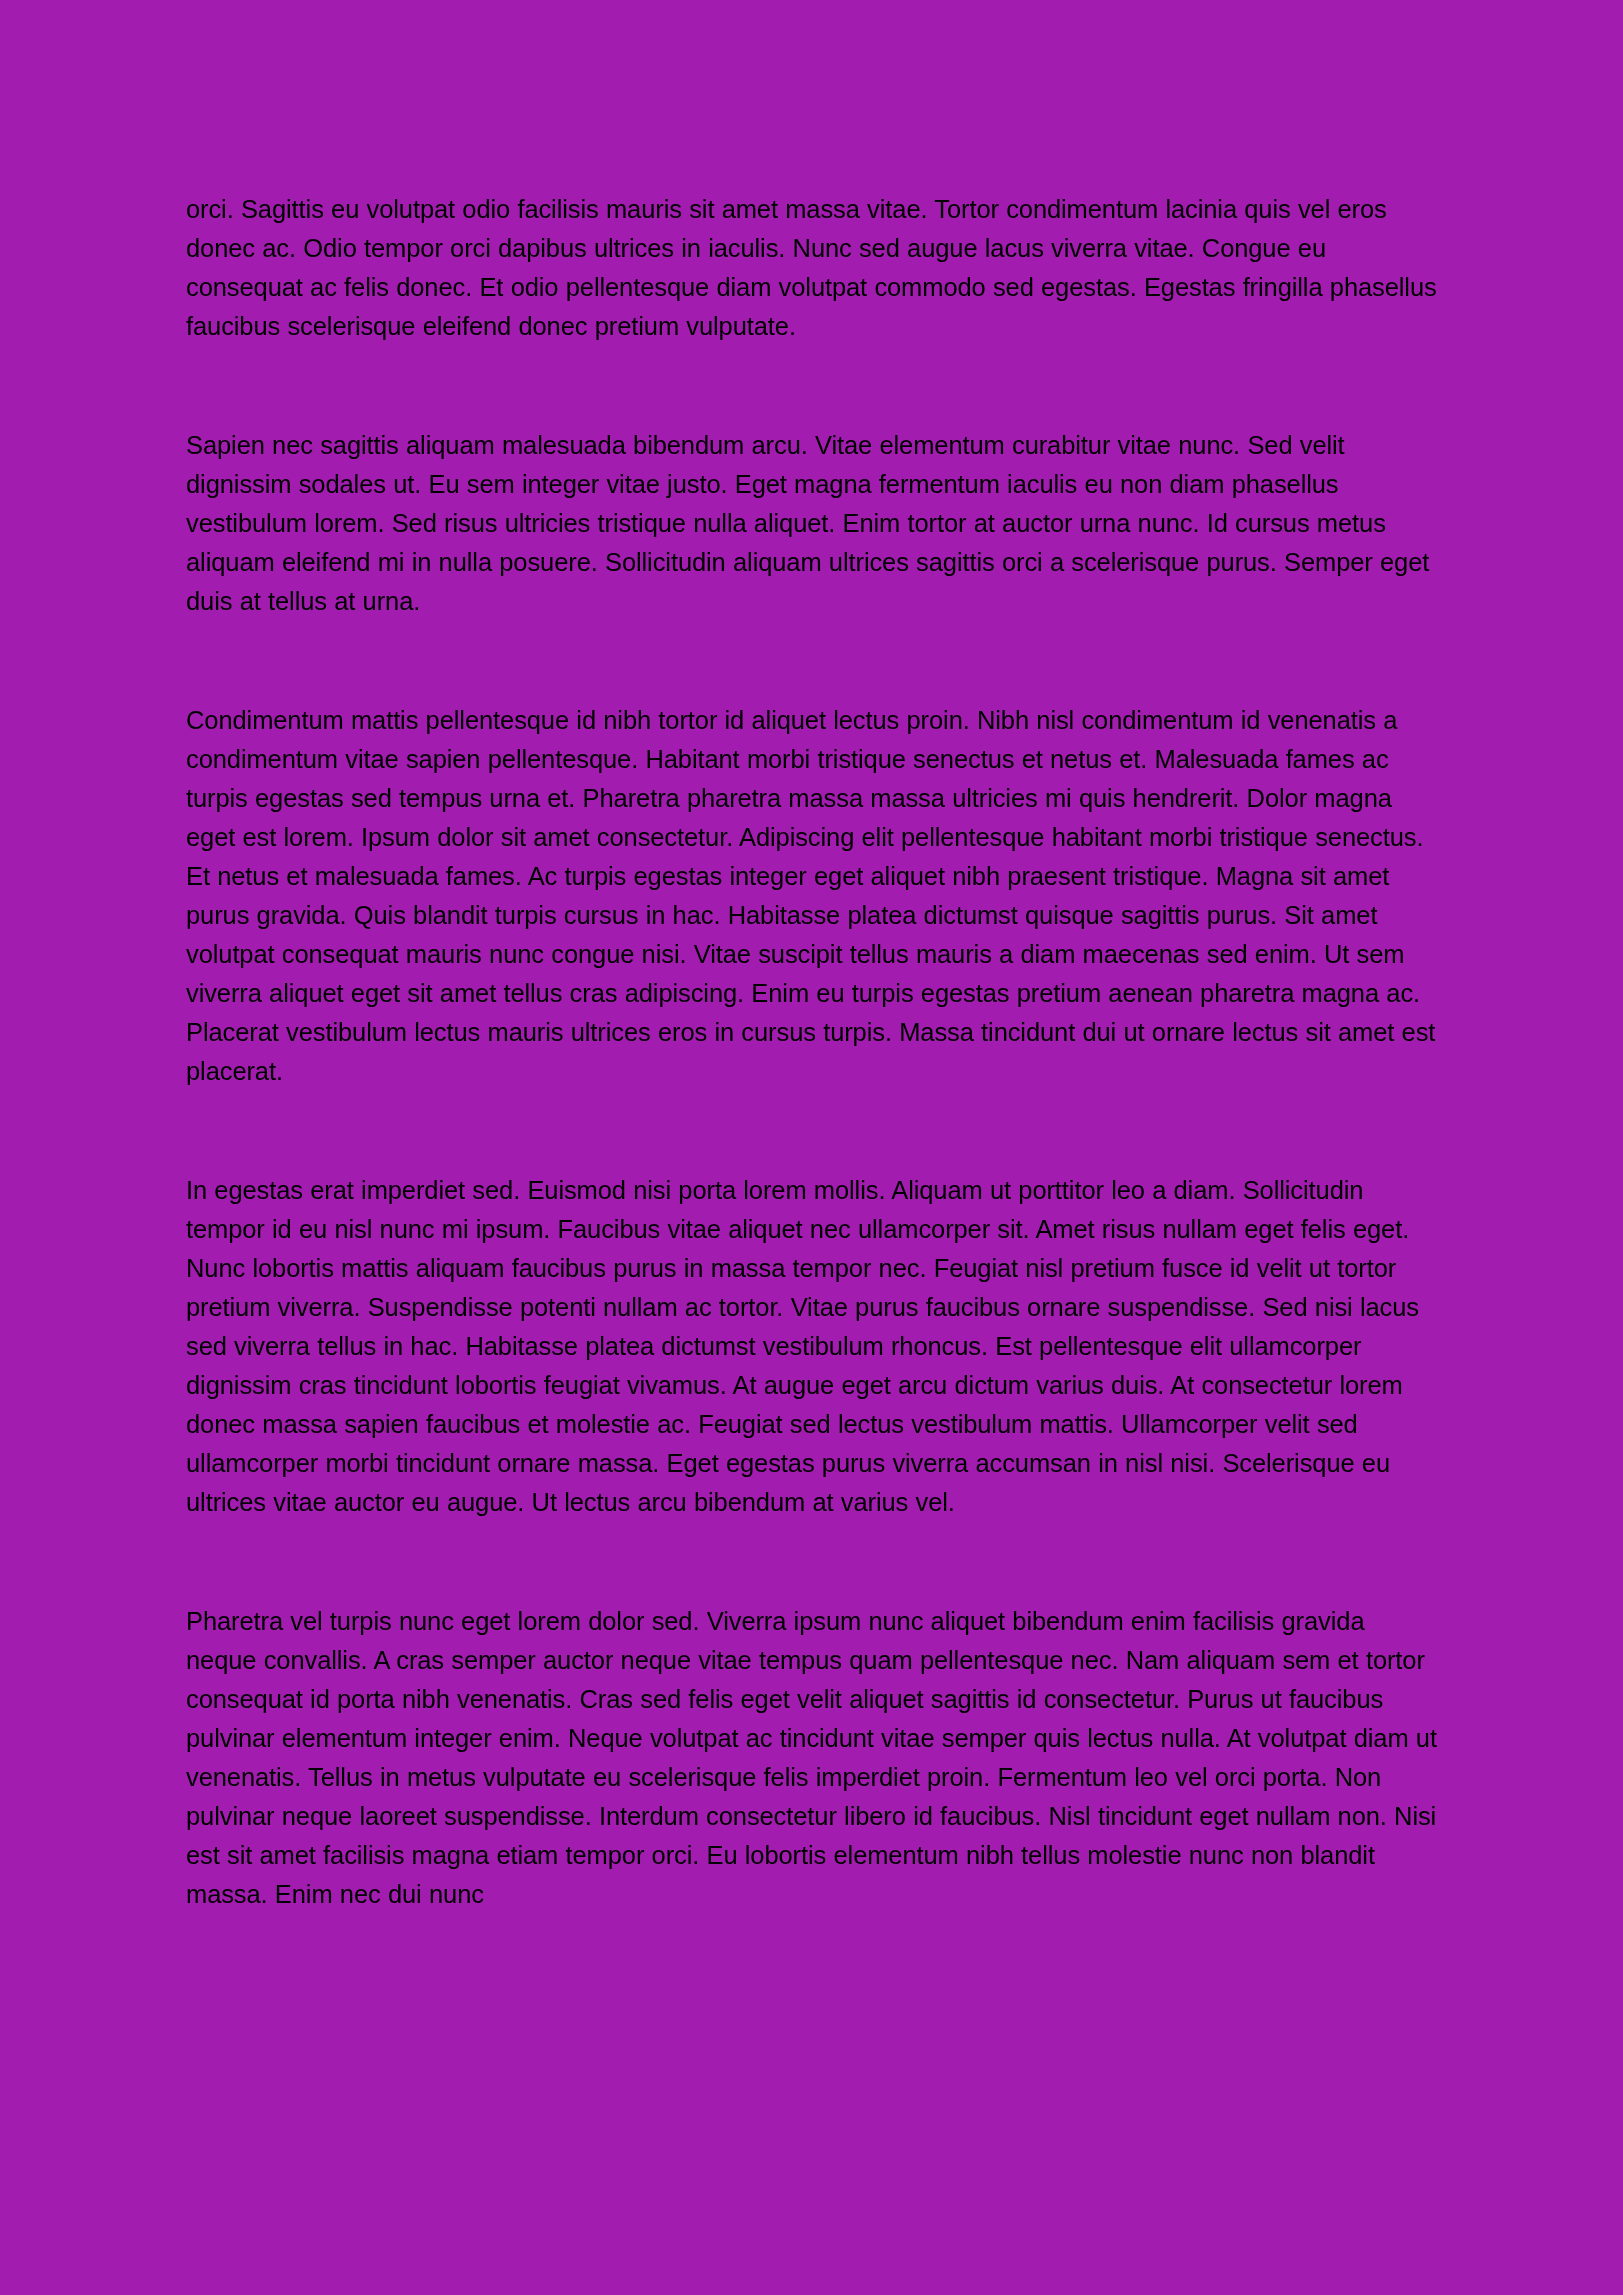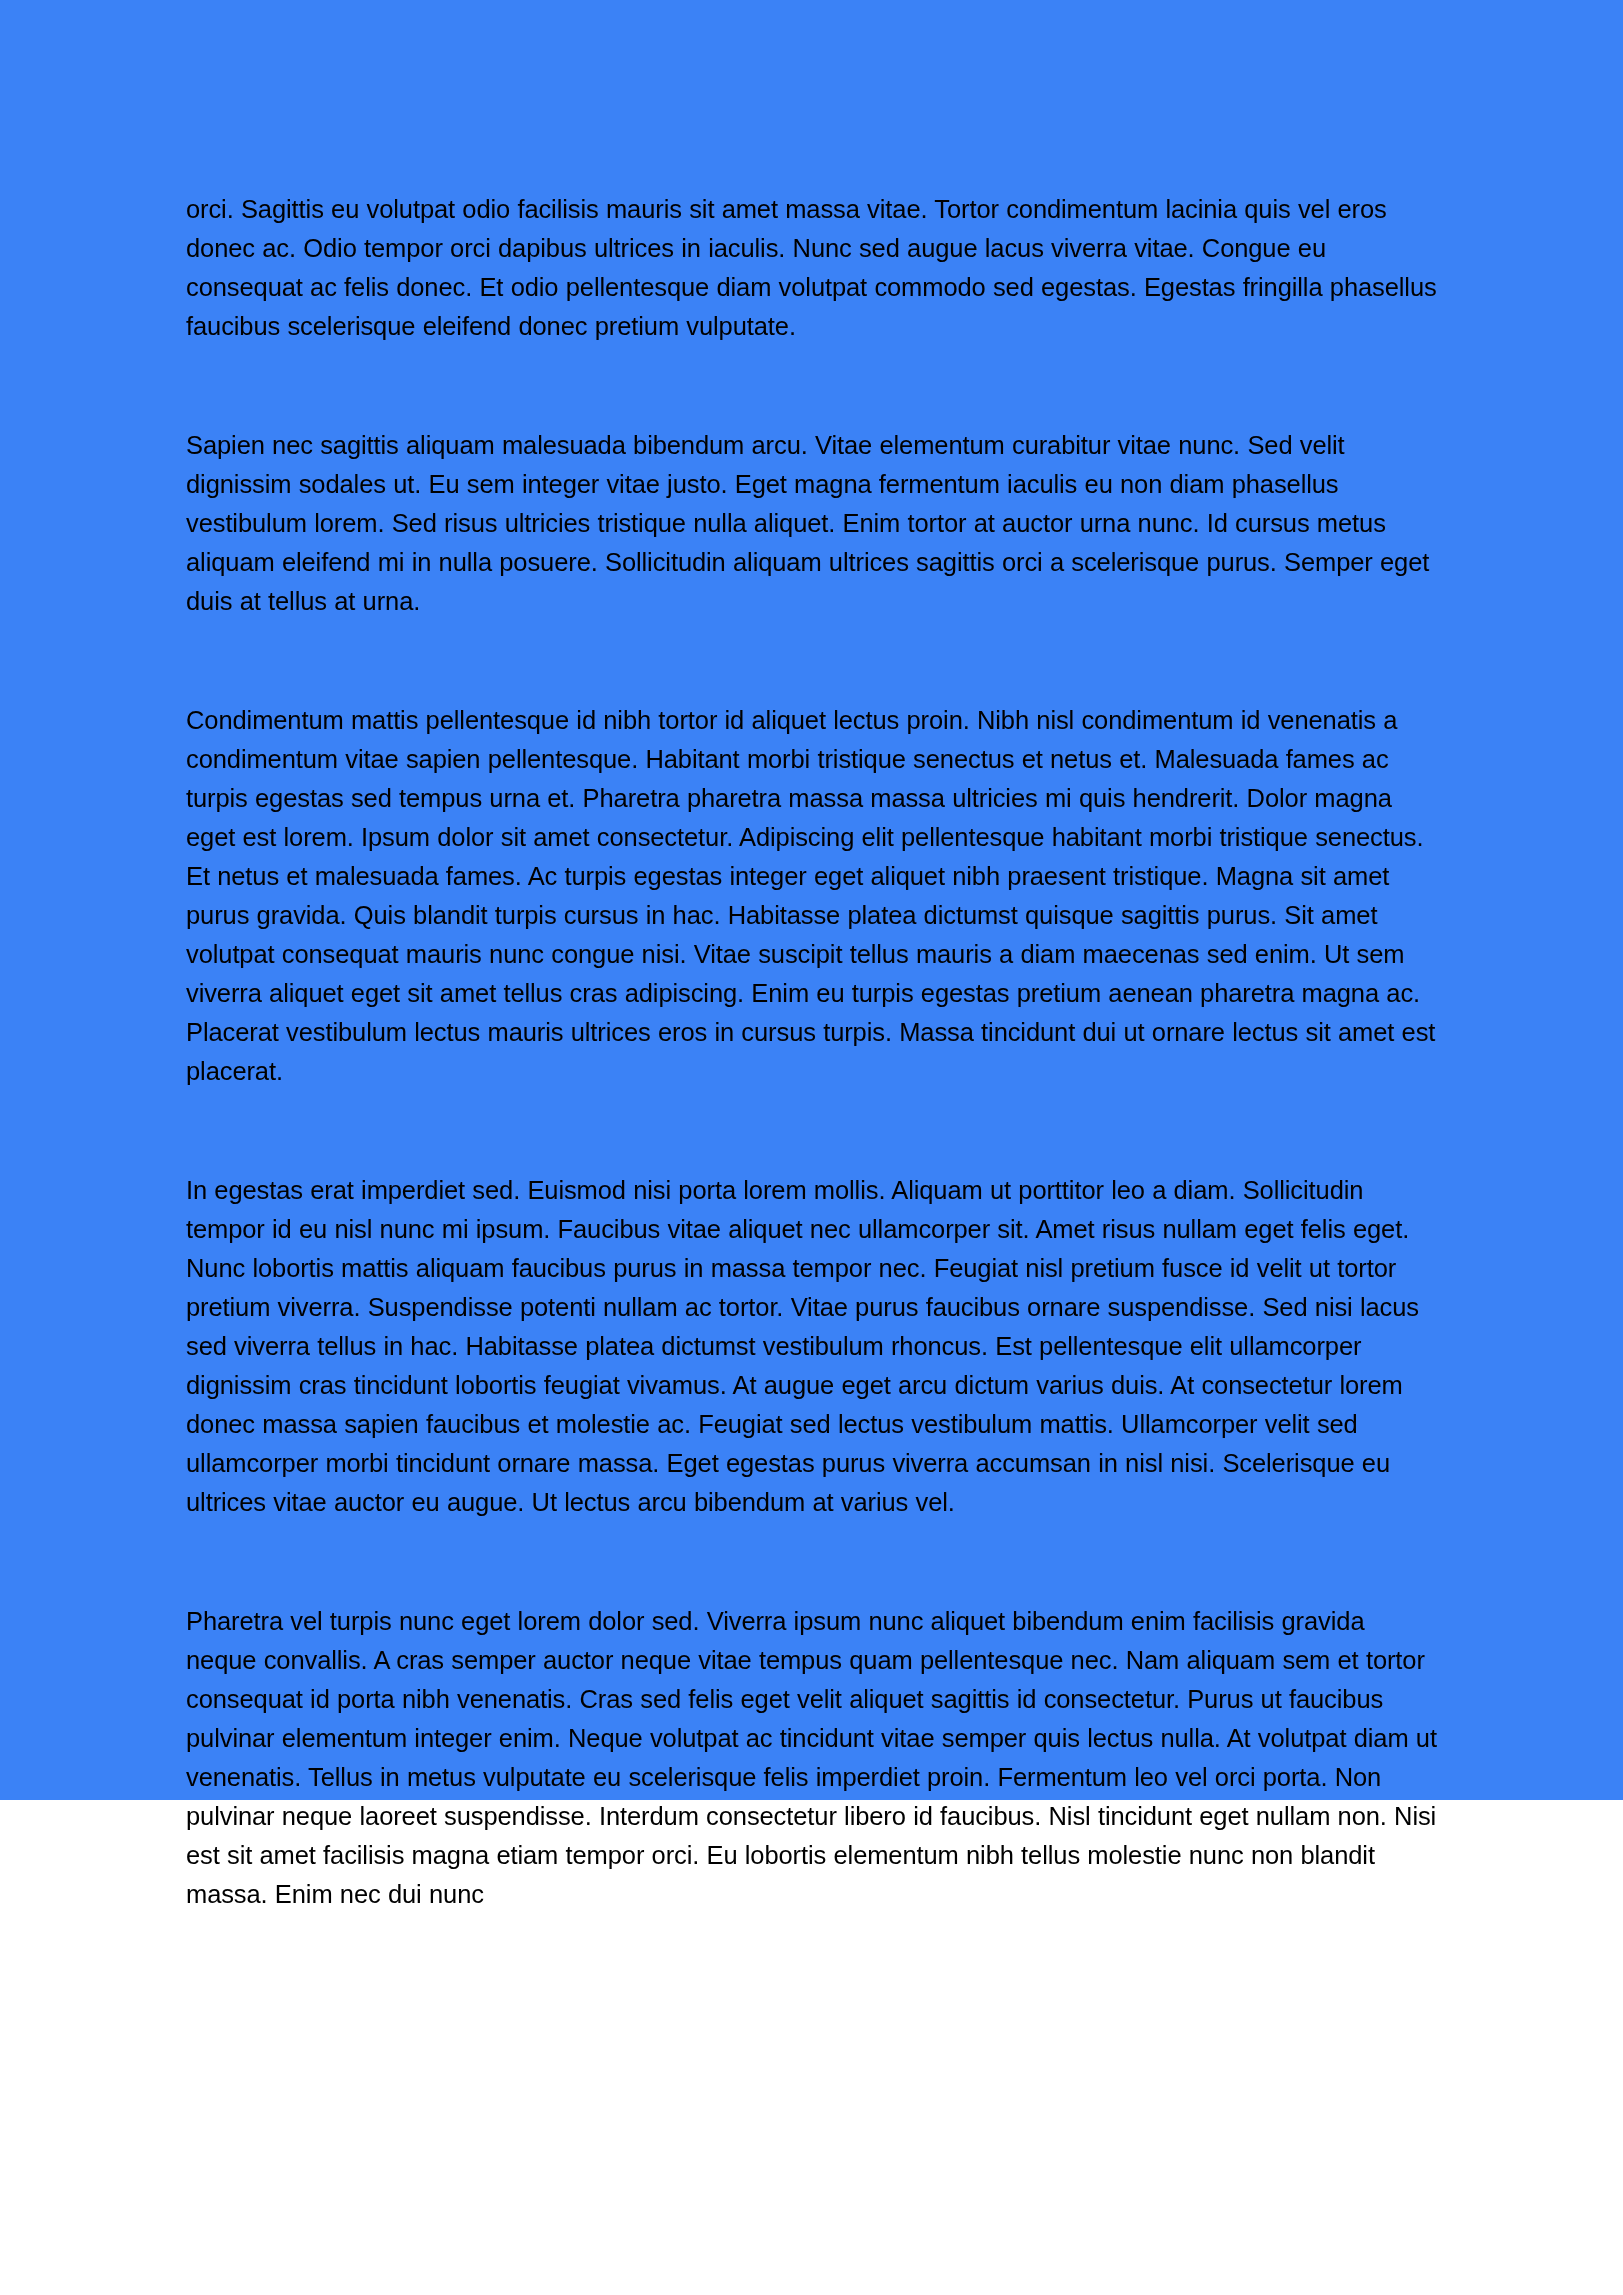--- a/index.html
+++ b/index.html
@@ -8,22 +8,22 @@
     background: #ffffff;
   }
   body {
     width: 1623px;
     height: 2295px;
     overflow: hidden;
   }
   .page {
     box-sizing: border-box;
     width: 1623px;
-    height: 1800px;
-    background: #3b82f6;
+    height: 2295px;
+    background: #a21caf;
     padding: 190px 186px 0 186px;
   }
   .para {
     font-family: "Liberation Sans", sans-serif;
     font-size: 25.5px;
     line-height: 39px;
     color: #000000;
     text-align: left;
     margin: 0 0 80px 0;
     letter-spacing: -0.1px;

